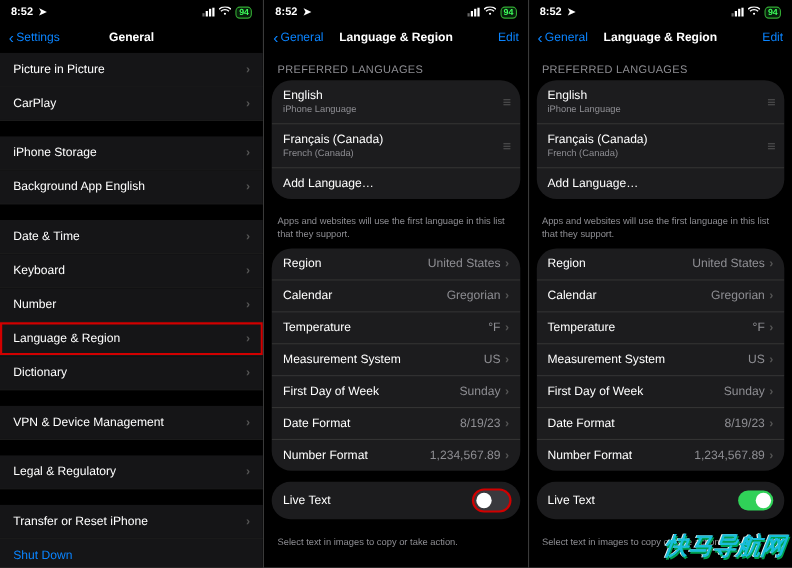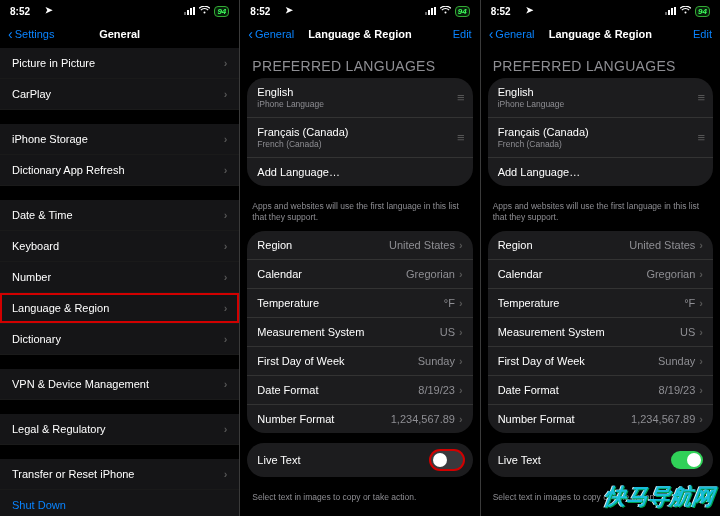--- a/index.html
+++ b/index.html
@@ -25,22 +25,22 @@
   
   .statusbar {
     height: 20px;
     display: flex;
     align-items: center;
     justify-content: space-between;
     padding: 2px 10px 0 10px;
     font-size: 10px;
     font-weight: 600;
   }
-  .status-left { display: flex; align-items: center; gap: 15px; }
-  .status-right { display: flex; align-items: center; gap: 4px; font-style: italic; }
+  .status-left { display: flex; align-items: flex-end; gap: 5px; }
+  .status-right { display: flex; align-items: center; gap: 4px; }
   .loc-arrow { font-size: 9px; transform: translateY(-1px); }
   .bars { display: flex; align-items: flex-end; gap: 1px; height: 8px; }
   .bars span { width: 2px; background: #fff; }
   .bars span:nth-child(1){height:3px;opacity:.4;}
   .bars span:nth-child(2){height:5px;}
   .bars span:nth-child(3){height:7px;}
   .bars span:nth-child(4){height:8px;}
   .wifi { font-size: 9px; }
   .battery {
     display: flex; align-items: center; gap: 1px;
@@ -61,21 +61,21 @@
     color: #0a84ff; display: flex; align-items: center; gap: 2px;
   }
   .navhdr .back .chev { font-size: 14px; line-height: 1; }
   .navhdr .title { font-weight: 600; font-size: 11px; position: absolute; left:0; right:0; text-align:center; pointer-events:none;}
   .navhdr .edit { color: #0a84ff; }
   .navspacer { width: 40px; }
 
   
   .content { flex: 1; overflow: hidden; font-size: 11px; }
   .section-header {
-    color: #8e8e93; font-size: 14px; text-transform: uppercase;
+    color: #8e8e93; font-size: 10px; text-transform: uppercase;
     padding: 10px 12px 4px 12px; letter-spacing: .3px;
   }
   .footer-note {
     color: #8e8e93; font-size: 8.5px;
     padding: 5px 12px 8px 12px; line-height: 1.3;
   }
   .group {
     background: #1c1c1e; border-radius: 18px; margin: 0 7px 10px 7px; overflow: hidden;
   }
   .cell {
@@ -171,21 +171,21 @@
     <div class="row">
       <span class="label">CarPlay</span>
       <span class="chevron">›</span>
     </div>
     <div class="gap"></div>
     <div class="row">
       <span class="label">iPhone Storage</span>
       <span class="chevron">›</span>
     </div>
     <div class="row">
-      <span class="label">Dictionary App Refresh</span>
+      <span class="label">Background App English</span>
       <span class="chevron">›</span>
     </div>
     <div class="gap"></div>
     <div class="row">
       <span class="label">Date &amp; Time</span>
       <span class="chevron">›</span>
     </div>
     <div class="row">
       <span class="label">Keyboard</span>
       <span class="chevron">›</span>

